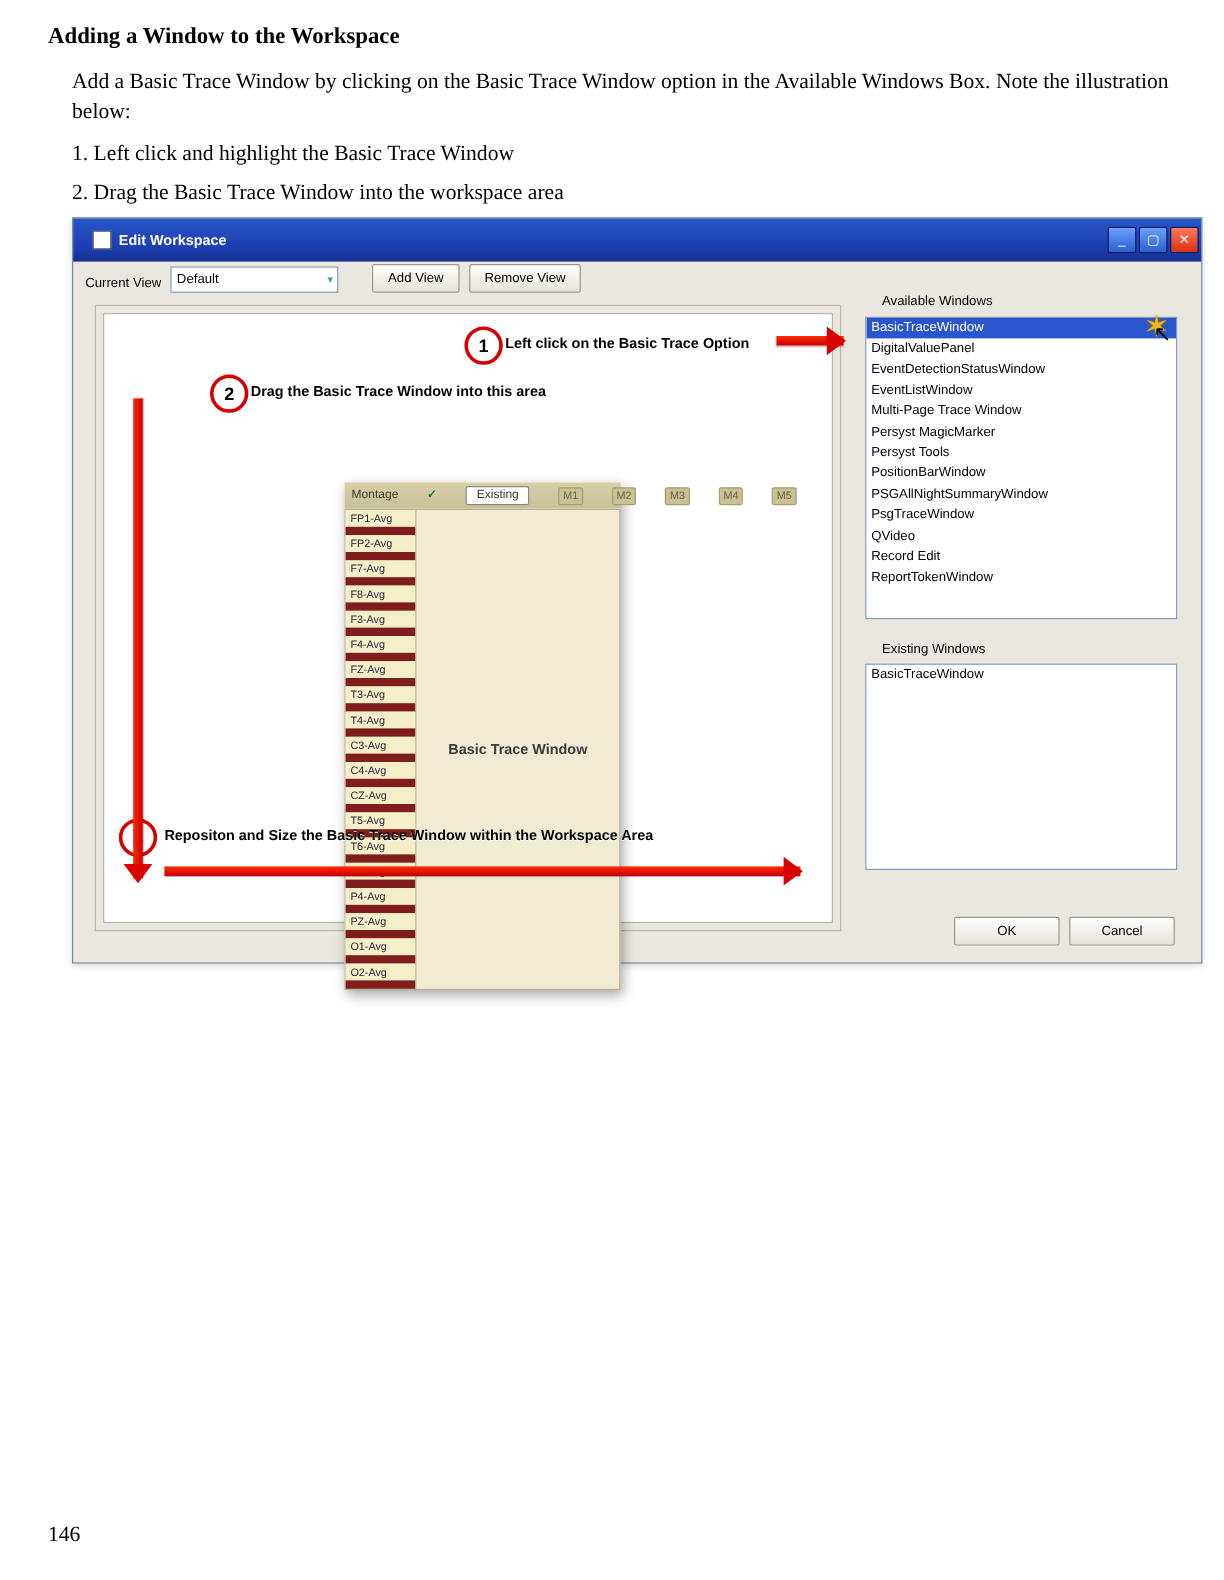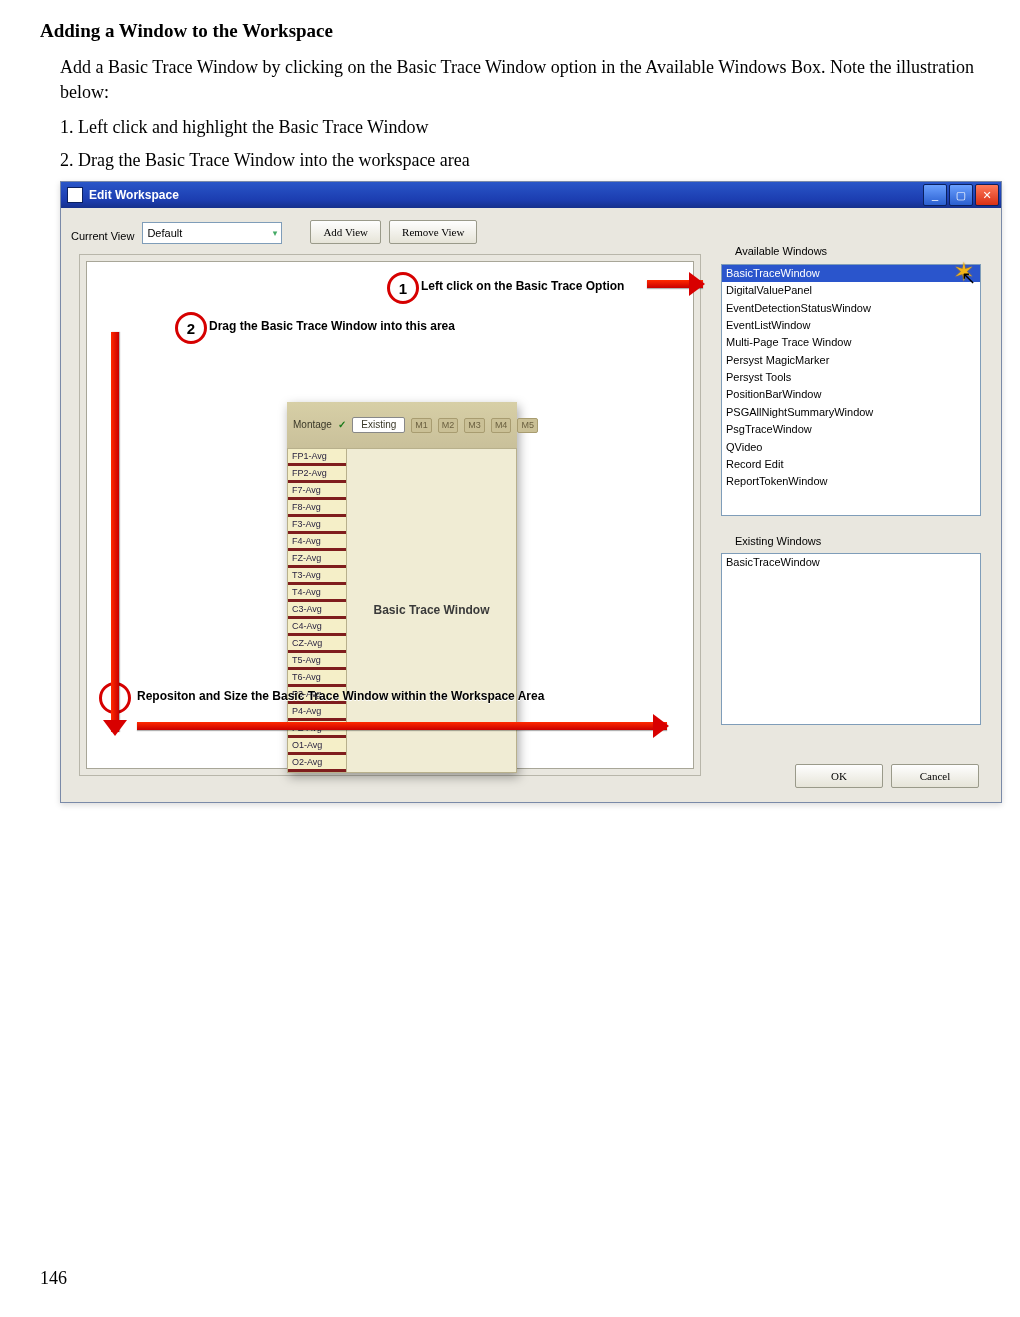--- a/index.html
+++ b/index.html
@@ -1,55 +1,55 @@
 <!DOCTYPE html>
 <html><head>
 <meta charset="utf-8">
 <style>
   html,body{margin:0;padding:0;background:#fff;font-family:"Palatino Linotype","Book Antiqua",Palatino,serif;color:#000;font-size:18px;line-height:1.4}
   .page{width:1020px;height:1317px;box-sizing:border-box;padding:18px 40px 0 40px;position:relative}
   .heading{font-weight:bold;font-size:19px;margin:0 0 10px 0}
   .body-text{margin:0 0 10px 0;padding-left:20px}
   .step{margin:0 0 8px 0;padding-left:20px}
   .shot{margin:6px 0 0 20px;width:940px;height:620px;border:1px solid #7a8aa8;background:#e9e7df;position:relative;box-shadow:0 2px 6px rgba(0,0,0,.15)}
-  .titlebar{height:26px;background:linear-gradient(#2956c8,#1c3db0 70%,#15308c);display:flex;align-items:center;justify-content:space-between;padding:0 2px 0 6px}
+  .titlebar{height:36px;background:linear-gradient(#2956c8,#1c3db0 70%,#15308c);display:flex;align-items:center;justify-content:space-between;padding:0 2px 0 16px}
   .title-left{display:flex;align-items:center;gap:6px}
   .app-icon{width:14px;height:14px;background:#fff;border:1px solid #0a2060}
   .title-text{color:#fff;font-family:Tahoma,Verdana,sans-serif;font-size:12px;font-weight:bold}
   .win-btns{display:flex;gap:2px}
   .win-btn{width:22px;height:20px;border:1px solid #0a2060;border-radius:2px;display:flex;align-items:center;justify-content:center;font-family:Tahoma,Verdana,sans-serif;font-size:11px;color:#fff;background:linear-gradient(#6aa0ff,#2a5fd0)}
   .win-btn.close{background:linear-gradient(#ff7a5a,#d83015)}
   .controls{position:absolute;left:10px;top:38px;display:flex;align-items:flex-end;gap:8px;font-family:Tahoma,Verdana,sans-serif;font-size:11px;color:#000}
   .drop{display:flex;align-items:center}
   .drop-box{width:130px;height:20px;border:1px solid #7f9db9;background:#fff;padding:0 4px;font-size:11px;display:flex;align-items:center;justify-content:space-between}
   .chev{color:#4a6;font-size:9px}
-  .btn{height:22px;border:1px solid #9a9a8a;background:linear-gradient(#fefefe,#e6e4d8);border-radius:2px;padding:0 12px;font-family:Liberation Serif, serif;font-size:11px;display:flex;align-items:center}
+  .btn{height:22px;border:1px solid #9a9a8a;background:linear-gradient(#fefefe,#e6e4d8);border-radius:2px;padding:0 12px;font-family:Liberation Sans, sans-serif;font-size:11px;display:flex;align-items:center}
   .frame{position:absolute;left:18px;top:72px;width:620px;height:520px;border:1px solid #b8b6aa;background:#e9e7df}
   .workspace{position:absolute;left:6px;top:6px;right:6px;bottom:6px;border:1px solid #a8a698;background:#fff}
   .ws-bg{position:absolute;inset:0;background:#fff}
   .right-col{position:absolute;left:660px;top:62px;width:260px;font-family:Tahoma,Verdana,sans-serif;font-size:11px}
   .list-label{margin:0 0 4px 14px}
   .listbox{border:1px solid #7f9db9;background:#fff;height:250px;overflow:hidden}
   .list-item{padding:1px 4px;white-space:nowrap}
   .list-item.sel{background:#2a55cc;color:#fff}
   .listbox2{border:1px solid #7f9db9;background:#fff;height:170px;margin-top:4px}
   .ok-row{position:absolute;right:22px;bottom:14px;display:flex;gap:8px}
   
   .arrow-h{position:absolute;height:8px;background:linear-gradient(#ff2a00,#c90000);box-shadow:0 1px 1px rgba(0,0,0,.3)}
   .arrow-h:after{content:"";position:absolute;right:-14px;top:-8px;border:12px solid transparent;border-left:16px solid #d80000}
   .arrow-v{position:absolute;width:8px;background:linear-gradient(90deg,#ff2a00,#c90000);box-shadow:1px 0 1px rgba(0,0,0,.3)}
   .arrow-v:after{content:"";position:absolute;left:-8px;bottom:-16px;border:12px solid transparent;border-top:16px solid #d80000}
   .num-badge{position:absolute;width:26px;height:26px;border:3px solid #d60000;border-radius:50%;background:#fff;display:flex;align-items:center;justify-content:center;font-family:Tahoma,Verdana,sans-serif;font-weight:bold;color:#000;font-size:15px}
   .overlay-text{position:absolute;font-family:Tahoma,Verdana,sans-serif;font-weight:bold;font-size:12px;color:#000;text-shadow:0 1px 0 #fff}
   
   .trace{position:absolute;left:200px;top:140px;width:230px;box-shadow:2px 4px 10px rgba(0,0,0,.35)}
-  .trace-bar{height:22px;background:linear-gradient(#d7cfa6,#c9c09a);display:flex;align-items:center;gap:6px;padding:12px 6px;font-family:Tahoma,Verdana,sans-serif;font-size:10px;color:#3a3828}
+  .trace-bar{height:22px;background:linear-gradient(#d7cfa6,#c9c09a);display:flex;align-items:center;gap:24px;padding:0 6px;font-family:Tahoma,Verdana,sans-serif;font-size:10px;color:#3a3828}
   .trace-body{display:flex;background:#f0ecd4;border:1px solid #b8b08c}
   .chan-col{width:58px;border-right:1px solid #b8b08c}
-  .chan{height:14px;display:flex;align-items:center;padding:0 4px;font-family:Tahoma,Verdana,sans-serif;font-size:9px;color:#2a2340;background:#f5efc8;border-bottom:3px solid #7f1d1d}
+  .chan{height:14px;display:flex;align-items:center;padding:0 4px;font-family:Tahoma,Verdana,sans-serif;font-size:9px;color:#2a2340;background:#f5efc8;border-bottom:7px solid #7f1d1d}
   .trace-main{flex:1;display:flex;align-items:center;justify-content:center;font-family:Liberation Sans, sans-serif;font-size:12px;font-weight:bold;color:#3a3a3a;text-align:center;padding:40px 10px}
   .avg-box{background:#fff;border:1px solid #888;padding:0 8px;border-radius:2px}
   .mbtn{background:#cac096;border:1px solid #a89c70;color:#6b6040;font-size:9px;padding:0 3px;border-radius:2px}
   .gap{margin-top:18px}
   .page-num{position:absolute;left:40px;bottom:26px;font-size:18px}
   .star{position:absolute;color:#f2b317;font-size:26px;text-shadow:0 0 2px #c07b00}
   .cursor{position:absolute;font-size:18px;color:#000}
   .check{color:#1a7a1a;font-weight:bold}
 </style>
 </head>

